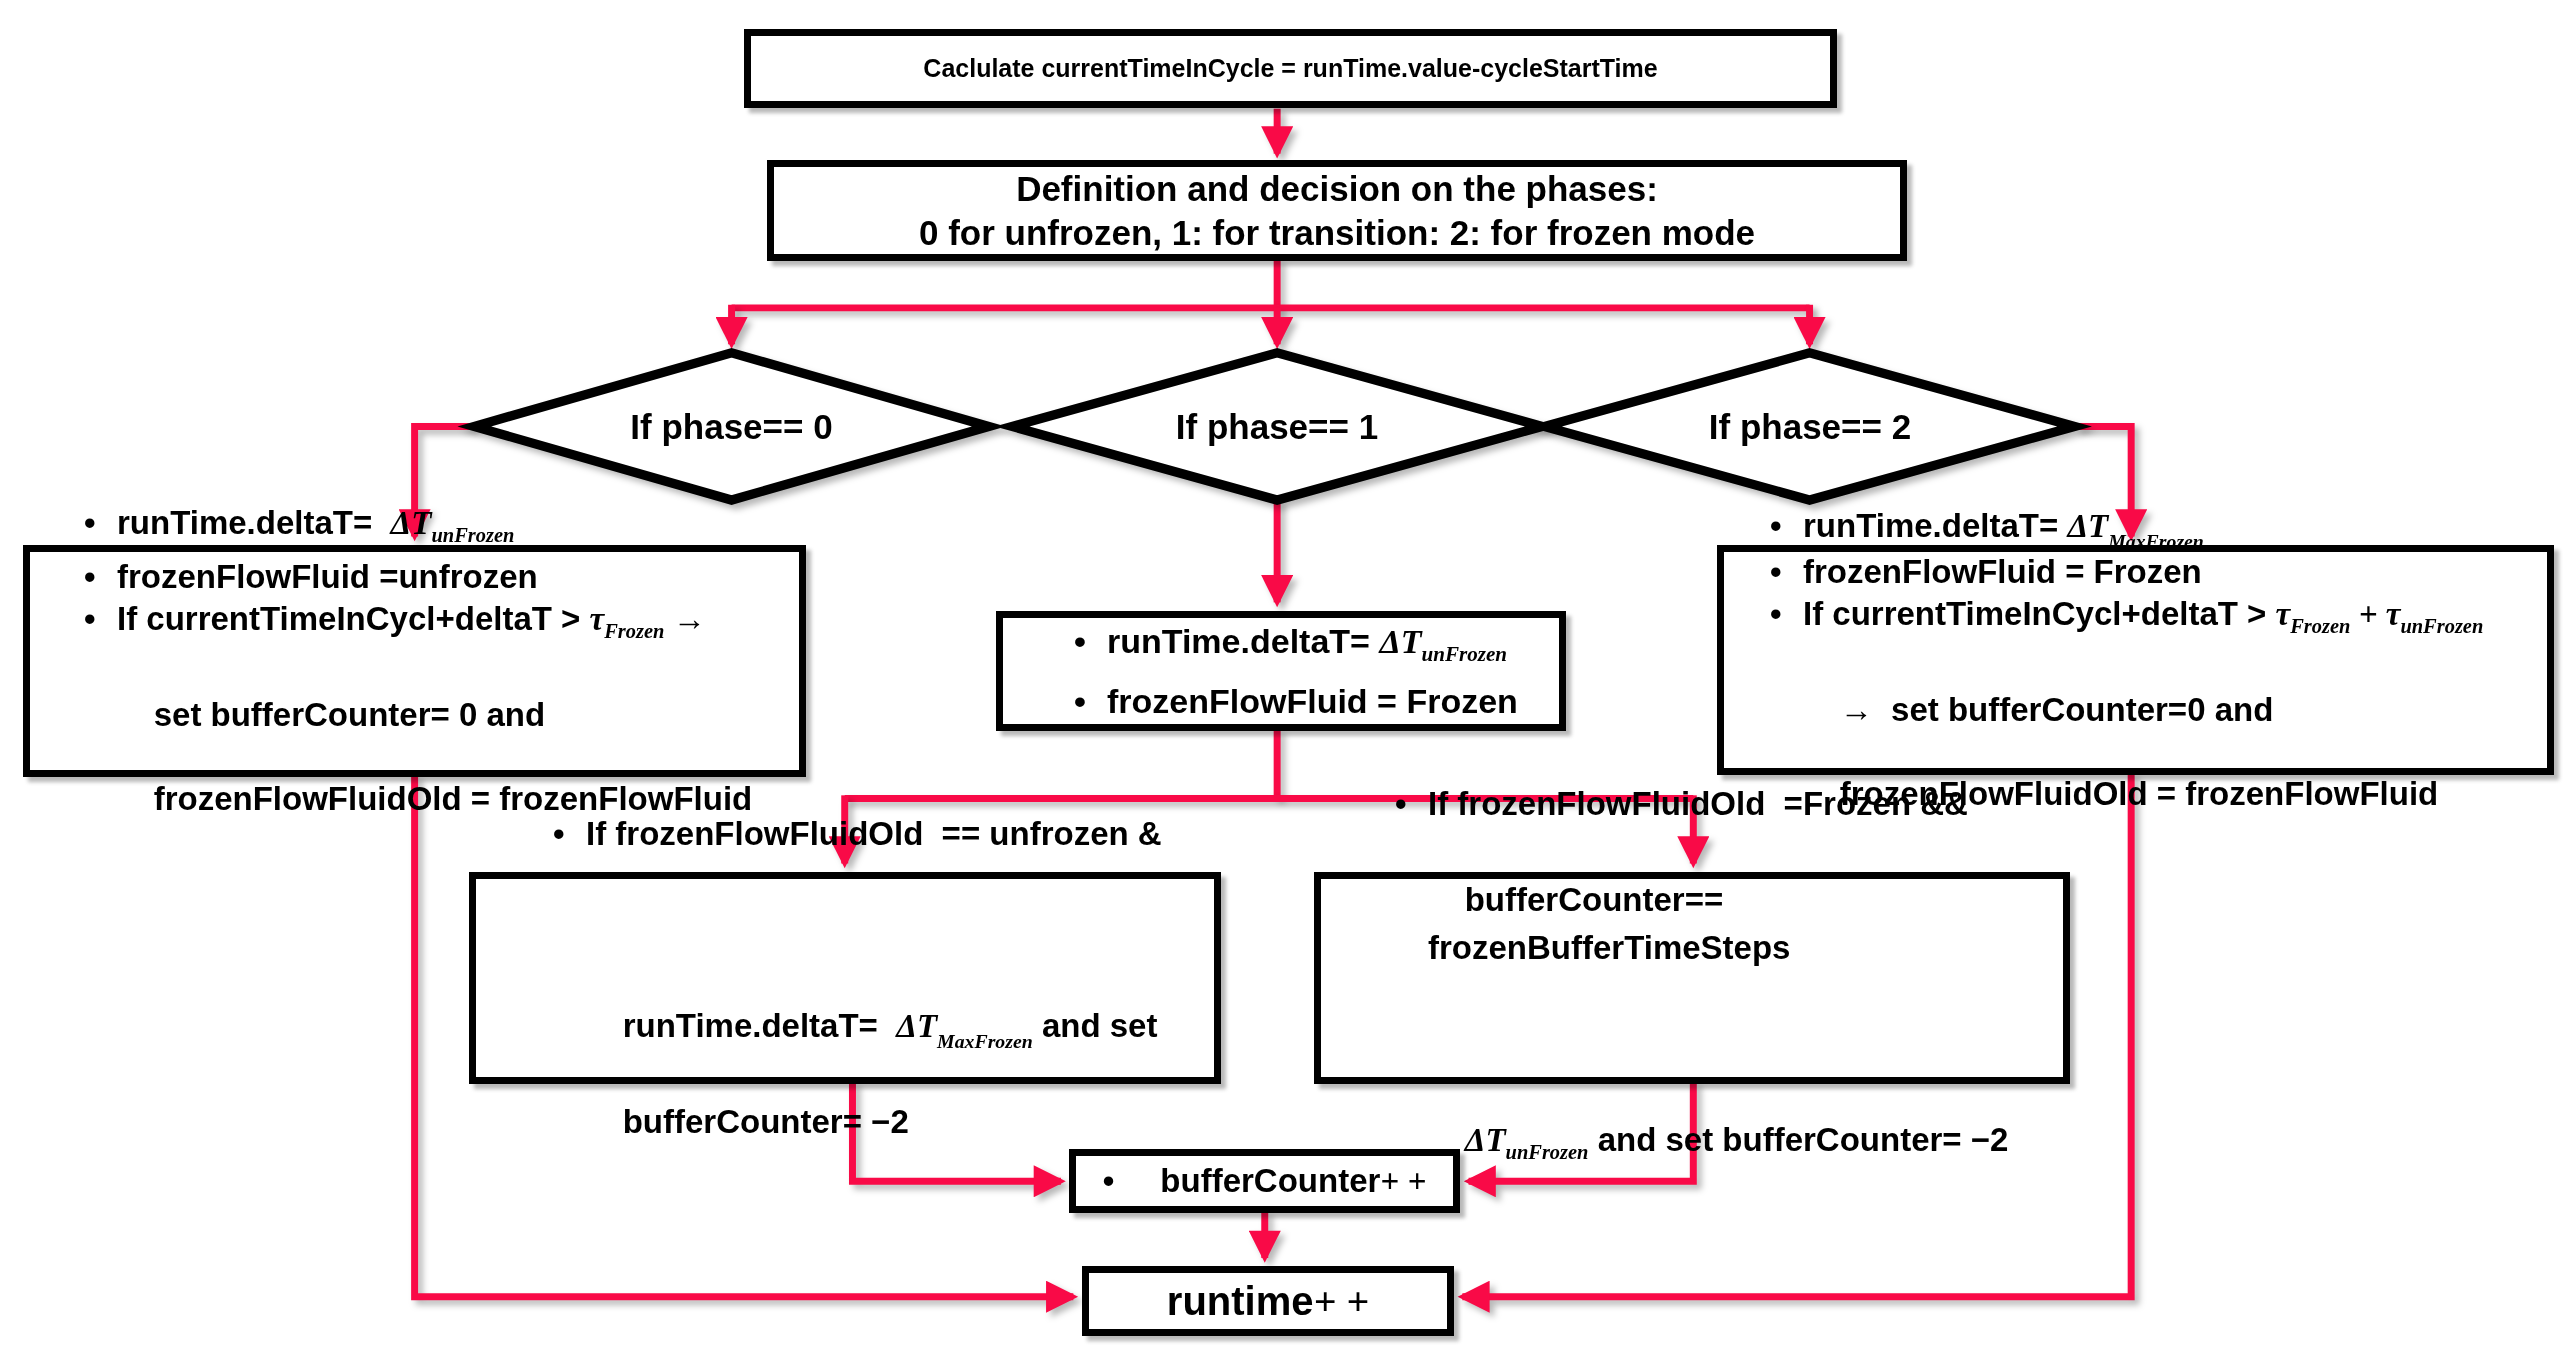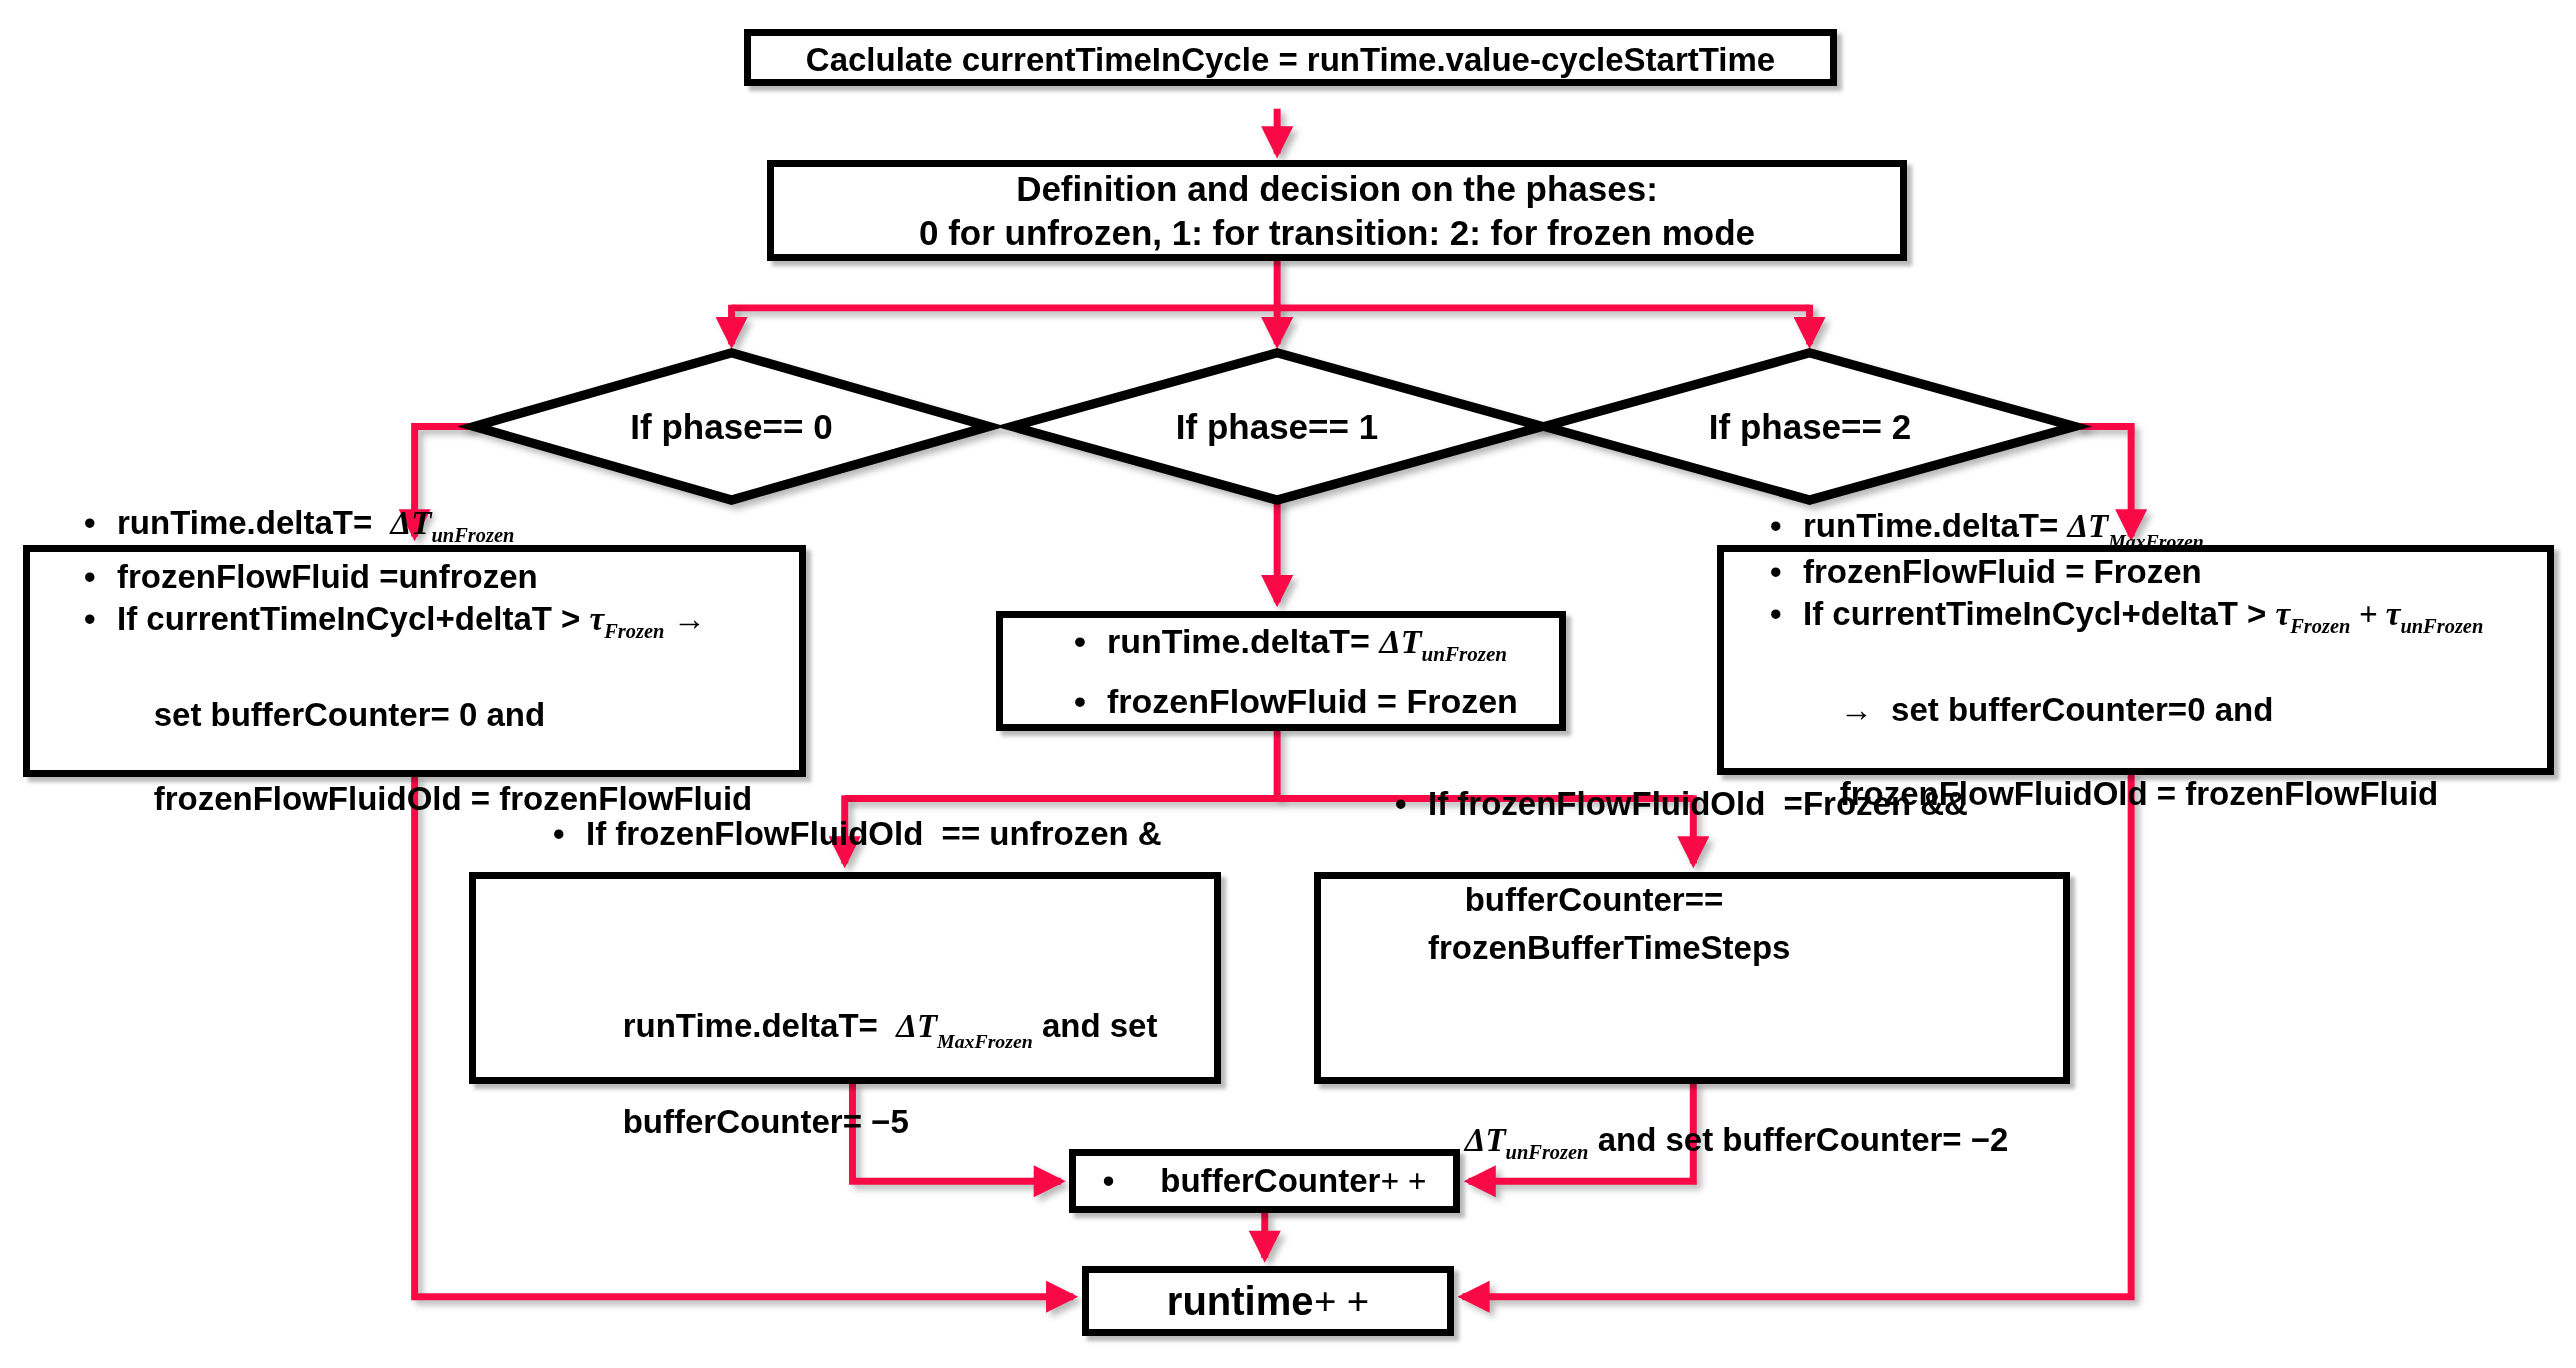--- a/index.html
+++ b/index.html
@@ -19,21 +19,21 @@
   .line{white-space:pre-wrap;}
   .item{display:flex;align-items:flex-start;}
   .bullet{flex:none;width:33px;}
   .m{font-family:"Liberation Serif",serif;font-style:italic;}
   sub.ms{font-family:"Liberation Serif",serif;font-style:italic;font-size:0.62em;}
   .stk{display:inline-flex;flex-direction:row;font-family:"Liberation Serif",serif;
        font-style:italic;font-size:0.60em;line-height:0.95;vertical-align:-0.55em;}
   .dlabel{position:absolute;z-index:2;display:flex;align-items:center;justify-content:center;
           font-size:35px;font-weight:bold;}
   
-  #calc-box{left:744px;top:29.4px;width:1093px;height:57px;font-size:33px;justify-content:flex-end;}
+  #calc-box{left:744px;top:29.4px;width:1093px;height:79px;font-size:25px;}
   #definition-box{left:767px;top:160px;width:1140px;height:101px;font-size:35px;line-height:44px;}
   #phase0-box{left:23px;top:545px;width:783px;height:232px;font-size:33px;line-height:42px;padding-left:54px;padding-right:6.2px;}
   #phase1-box{left:996px;top:611px;width:570px;height:120px;font-size:34px;line-height:48px;padding-left:71px;padding-right:6.2px;}
   #phase2-box{left:1717px;top:545px;width:837px;height:230px;font-size:33px;line-height:42px;padding-left:46px;padding-right:6.2px;}
   #buffer-unfrozen-box{left:469px;top:872px;width:752px;height:212px;font-size:33px;line-height:48px;padding-left:77px;padding-right:6.2px;}
   #buffer-frozen-box{left:1314px;top:872px;width:756px;height:212px;font-size:33px;line-height:48px;padding-left:74px;padding-right:6.2px;}
   #buffer-counter-box{left:1069px;top:1149px;width:391px;height:64px;font-size:33px;flex-direction:row;align-items:center;justify-content:center;}
   #buffer-counter-box .bullet{width:auto;margin-right:46px;}
   #runtime-box{left:1082px;top:1266px;width:372px;height:70px;font-size:40px;}
   #d0-label{left:474px;top:353px;width:515px;height:147px;}
@@ -133,21 +133,21 @@
     <span>frozenFlowFluidOld = frozenFlowFluid</span></span>
   </div>
 </div>
 
 <div class="box" id="buffer-unfrozen-box">
   <div class="item">
     <span class="bullet">•</span>
     <span class="line"><span>If frozenFlowFluidOld  == unfrozen &amp;</span><br>
     <br>
     <span>runTime.deltaT=  </span><span class="m">ΔT</span><span class="stk"><span>Max</span><span>Frozen</span></span><span> and set</span><br>
-    <span>bufferCounter= −5</span></span>
+    <span>bufferCounter= −2</span></span>
   </div>
 </div>
 
 <div class="box" id="buffer-frozen-box">
   <div class="item">
     <span class="bullet">•</span>
     <span class="line"><span>If frozenFlowFluidOld  =Frozen &amp;&amp;</span><br>
     <span>bufferCounter== frozenBufferTimeSteps</span><br>
     <br>
     <span class="m">ΔT</span><sub class="ms">unFrozen</sub><span> and set bufferCounter= −2</span></span>

